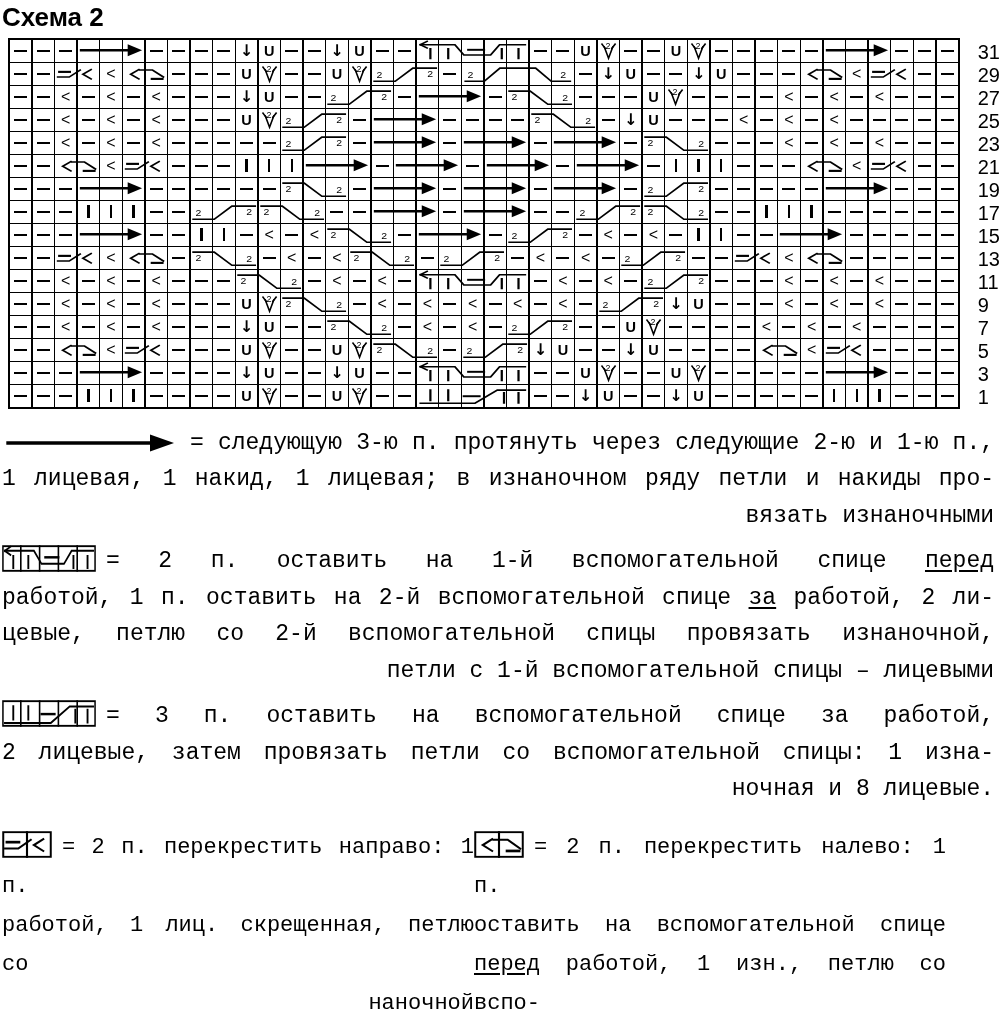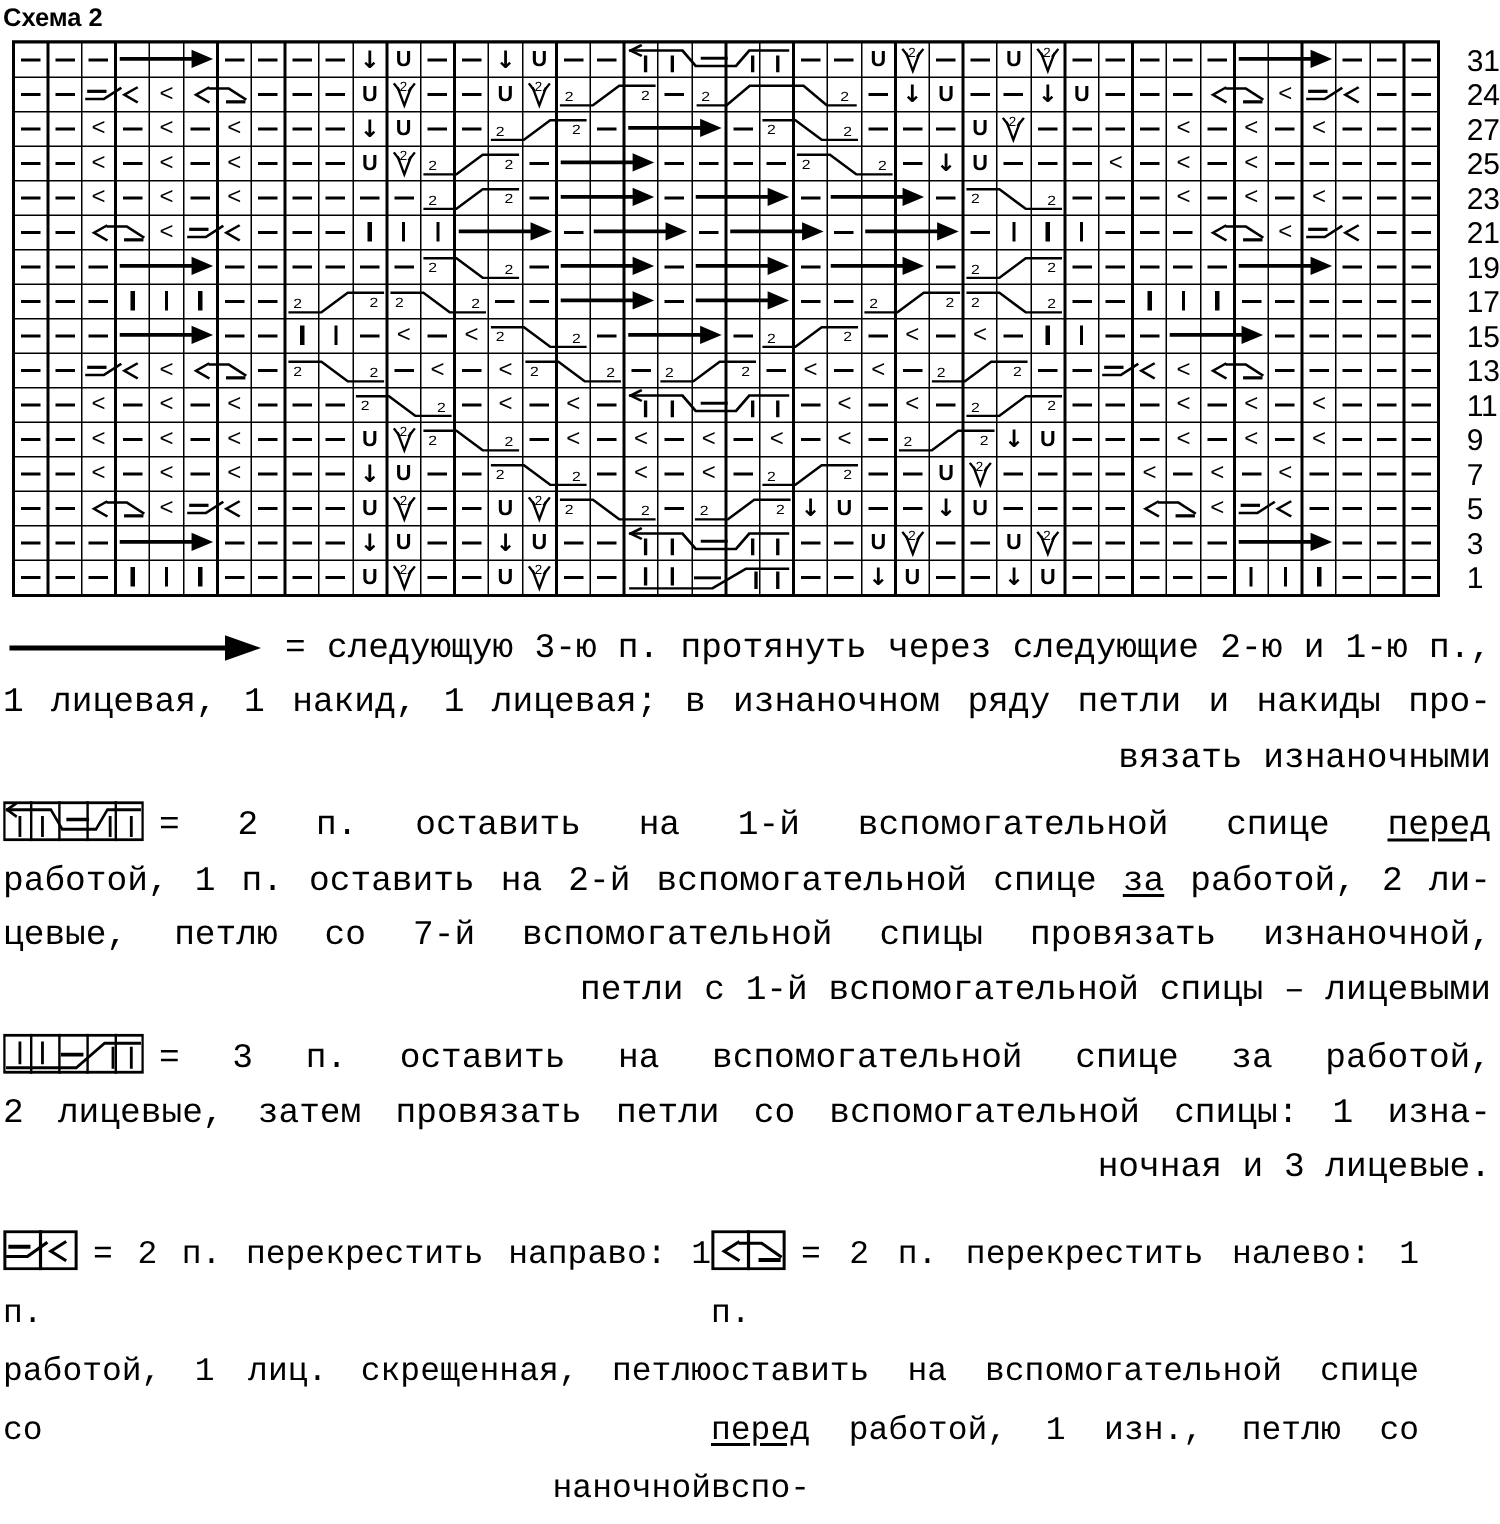--- a/index.html
+++ b/index.html
@@ -1,17 +1,17 @@
 <!DOCTYPE html>
 <html><head>
 <meta charset="utf-8">
 <style>
   html,body{margin:0;padding:0;background:#fff;color:#000;}
   body{width:1000px;height:1016px;font-family:"Liberation Sans",sans-serif;overflow:hidden;}
-  .title{font-size:17px;font-weight:bold;padding:2px 0 5px 2px;}
+  .title{font-size:26px;font-weight:bold;padding:2px 0 5px 2px;}
   .chartwrap{display:flex;align-items:flex-start;margin-left:8px;}
   .grid{width:948px;display:grid;grid-template-columns:repeat(42,1fr);grid-auto-rows:21.5px;
         gap:1.5px;background:#000;border:2px solid #000;}
   .cell{background:#fff;position:relative;display:flex;align-items:center;justify-content:center;}
   .dash{width:13px;height:2.4px;background:#000;}
   .bar{width:2.4px;height:13px;background:#000;}
   .lt{font-size:16px;font-weight:500;line-height:1;}
   .uu{font-size:14.5px;line-height:1;}
   .dn{font-size:16px;font-weight:700;line-height:1;font-family:"DejaVu Sans",sans-serif;}
   svg.span{position:absolute;left:0;top:0;height:100%;z-index:2;pointer-events:none;overflow:visible;}
@@ -2099,21 +2099,21 @@
       </div>
       <div class="cell">
         <i class="dash"></i>
       </div>
       <div class="cell">
         <i class="dash"></i>
       </div>
     </div>
   <div class="nums" id="nums">
       <div>31</div>
-      <div>24</div>
+      <div>29</div>
       <div>27</div>
       <div>25</div>
       <div>23</div>
       <div>21</div>
       <div>19</div>
       <div>17</div>
       <div>15</div>
       <div>13</div>
       <div>11</div>
       <div>9</div>
@@ -2136,33 +2136,33 @@
     <div class="sec">
       <div class="line jl"><svg class="sym" width="94" height="27" viewBox="0 0 100 23" preserveAspectRatio="none">
           <rect x="1" y="1" width="98" height="21"></rect>
           <path d="M20,1 V22 M40,1 V22 M60,1 V22 M80,1 V22"></path>
           <path d="M3,5 H34 L42,16 H66 L74,5 H97"></path>
           <path d="M3,5 L9,1.5 M3,5 L9,8.5"></path>
           <path d="M46,10.5 H60" style="stroke-width:2.1"></path>
           <path d="M12,9.5 V19.5 M28,9.5 V19.5 M76,9.5 V19.5 M91,9.5 V19.5" style="stroke-width:2"></path>
         </svg><span>= 2 п. оставить на 1-й вспомогательной спице </span><span class="u">перед</span></div>
       <div class="line jl"><span>работой, 1 п. оставить на 2-й вспомогательной спице </span><span class="u">за</span><span> работой, 2 ли-</span></div>
-      <div class="line jl"><span>цевые, петлю со 7-й вспомогательной спицы провязать изнаночной,</span></div>
+      <div class="line jl"><span>цевые, петлю со 2-й вспомогательной спицы провязать изнаночной,</span></div>
       <div class="line ll"><span>петли с 1-й вспомогательной спицы – лицевыми</span></div>
     </div>
     <div class="sec">
       <div class="line jl"><svg class="sym" width="94" height="27" viewBox="0 0 100 23" preserveAspectRatio="none">
           <rect x="1" y="1" width="98" height="21"></rect>
           <path d="M20,1 V22 M40,1 V22 M60,1 V22 M80,1 V22"></path>
           <path d="M3,19.5 H52 L72,5.5 H97"></path>
           <path d="M42,12 H56" style="stroke-width:2.1"></path>
           <path d="M12,5.5 V16.5 M28,5.5 V16.5 M78,8.5 V19 M91,8.5 V19" style="stroke-width:2"></path>
         </svg><span>= 3 п. оставить на вспомогательной спице за работой,</span></div>
       <div class="line jl"><span>2 лицевые, затем провязать петли со вспомогательной спицы: 1 изна-</span></div>
-      <div class="line ll"><span>ночная и 3 лицевые.</span></div>
+      <div class="line ll"><span>ночная и 8 лицевые.</span></div>
     </div>
     <div class="cols">
       <div class="col">
         <div class="line jl"><svg class="sym" width="50" height="27" viewBox="0 0 40 23" preserveAspectRatio="none">
             <rect x="1" y="1" width="38" height="21"></rect>
             <path d="M20,1 V22"></path>
             <path d="M2.5,15 H13 L23,7.5"></path>
             <path d="M4,9.5 H13.5" style="stroke-width:2.3"></path>
             <path d="M33,7 L25.5,12 L33,17"></path>
           </svg><span>= 2 п. перекрестить направо: 1 п.</span></div>

